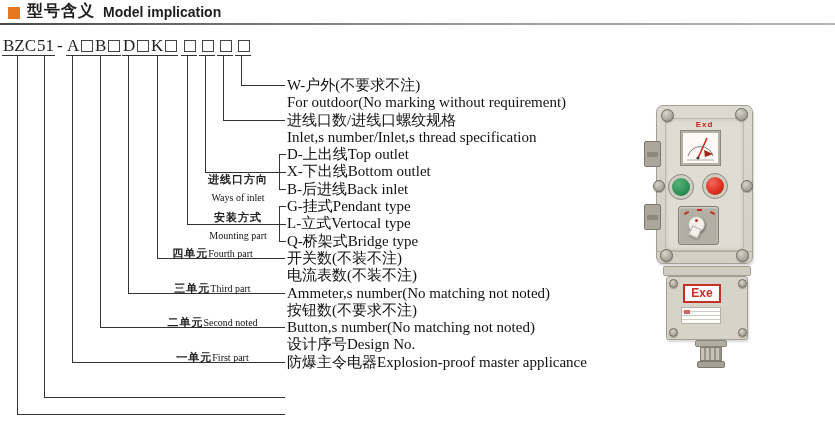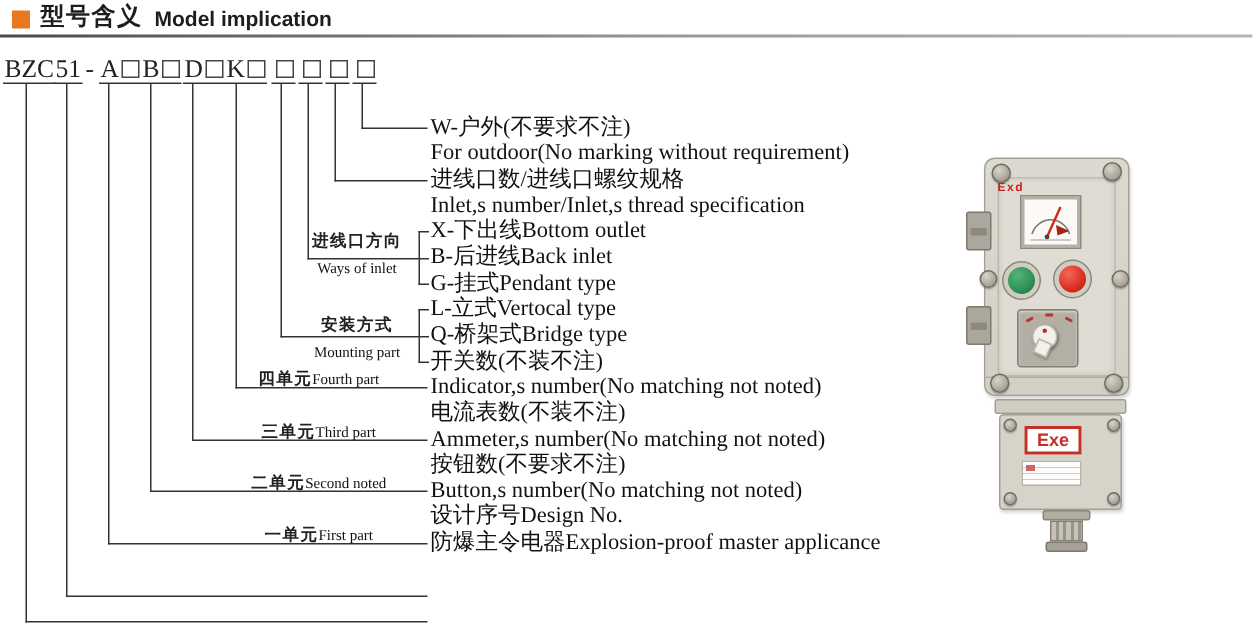--- a/index.html
+++ b/index.html
@@ -40,21 +40,21 @@
   .photo *{position:absolute;box-sizing:border-box;}
   .mainbox{left:12px;top:2px;width:97px;height:159px;border:1px solid #a39f93;border-radius:7px;
            background:linear-gradient(180deg,#dcd9d0,#d2cfc5);box-shadow:1px 2px 2px rgba(0,0,0,.15);}
   .cover{left:21px;top:15px;width:79px;height:133px;border:1px solid #bdb9ae;border-radius:4px;
          background:#dfdcd3;box-shadow:inset 0 0 4px rgba(0,0,0,.12);}
   .flangeline{left:13px;top:148px;width:95px;height:1px;background:#b0aca0;}
   .bolt{border-radius:50%;background:radial-gradient(circle at 35% 30%,#d8d4ca,#8f8b81);
         border:1px solid #6f6b61;box-shadow:0 1px 1px rgba(0,0,0,.25);}
   .hinge{left:0;width:17px;height:26px;background:#aba79d;border:1px solid #7d796f;border-radius:2px;}
   .hinge i{position:absolute;left:2px;right:2px;top:10px;height:5px;background:#8d897f;border-radius:1px;}
-  .exd{left:21px;top:17px;width:79px;text-align:left;font-family:"Liberation Sans",sans-serif;
+  .exd{left:21px;top:17px;width:79px;text-align:center;font-family:"Liberation Sans",sans-serif;
        font-weight:bold;font-size:8px;color:#c22222;letter-spacing:1px;}
   .meter{left:37px;top:28px;width:39px;height:34px;background:#fbfaf6;border:2px solid #b5b1a7;
          outline:1px solid #8d897f;}
   .btn{border-radius:50%;}
   .btn .cap{position:absolute;border-radius:50%;}
   .rotary{left:34px;top:103px;width:41px;height:39px;background:#b3afa5;border:1px solid #847f75;
           border-radius:3px;box-shadow:inset 0 1px 2px rgba(255,255,255,.5);}
   .rmark{width:5px;height:2px;background:#c03024;}
   .knob-c{left:9px;top:9px;width:17px;height:17px;background:#f2f0ea;border:1px solid #b8b5ab;
           border-radius:50%;box-shadow:1px 1px 2px rgba(0,0,0,.35);}
@@ -153,36 +153,36 @@
   <div class="vl" style="left:279px;top:206px;height:36px"></div>
   <div class="hl" style="left:279px;top:206px;width:7px"></div>
   <div class="hl" style="left:279px;top:241px;width:7px"></div>
 </div>
 
 <div class="rows">
   <div class="row">W-户外(不要求不注)</div>
   <div class="row">For outdoor(No marking without requirement)</div>
   <div class="row">进线口数/进线口螺纹规格</div>
   <div class="row">Inlet,s number/Inlet,s thread specification</div>
+  <div class="row">D-上出线Top outlet</div>
   <div class="row">X-下出线Bottom outlet</div>
   <div class="row">B-后进线Back inlet</div>
   <div class="row">G-挂式Pendant type</div>
   <div class="row">L-立式Vertocal type</div>
   <div class="row">Q-桥架式Bridge type</div>
   <div class="row">开关数(不装不注)</div>
-  <div class="row">Indicator,s number(No matching not noted)</div>
   <div class="row">电流表数(不装不注)</div>
   <div class="row">Ammeter,s number(No matching not noted)</div>
   <div class="row">按钮数(不要求不注)</div>
   <div class="row">Button,s number(No matching not noted)</div>
   <div class="row">设计序号Design No.</div>
   <div class="row">防爆主令电器Explosion-proof master applicance</div>
 </div>
 
-<div class="clabel" style="left:196px;top:155px;width:84px">
+<div class="clabel" style="left:196px;top:173px;width:84px">
   <span class="zh">进线口方向</span>
   <span class="en">Ways of inlet</span>
 </div>
 <div class="clabel" style="left:196px;top:211px;width:84px">
   <span class="zh">安装方式</span>
   <span class="en">Mounting part</span>
 </div>
 <div class="clabel inline" style="left:150px;top:245px;width:125px">
   <span class="zh">四单元</span><span class="en">Fourth part</span>
 </div>

